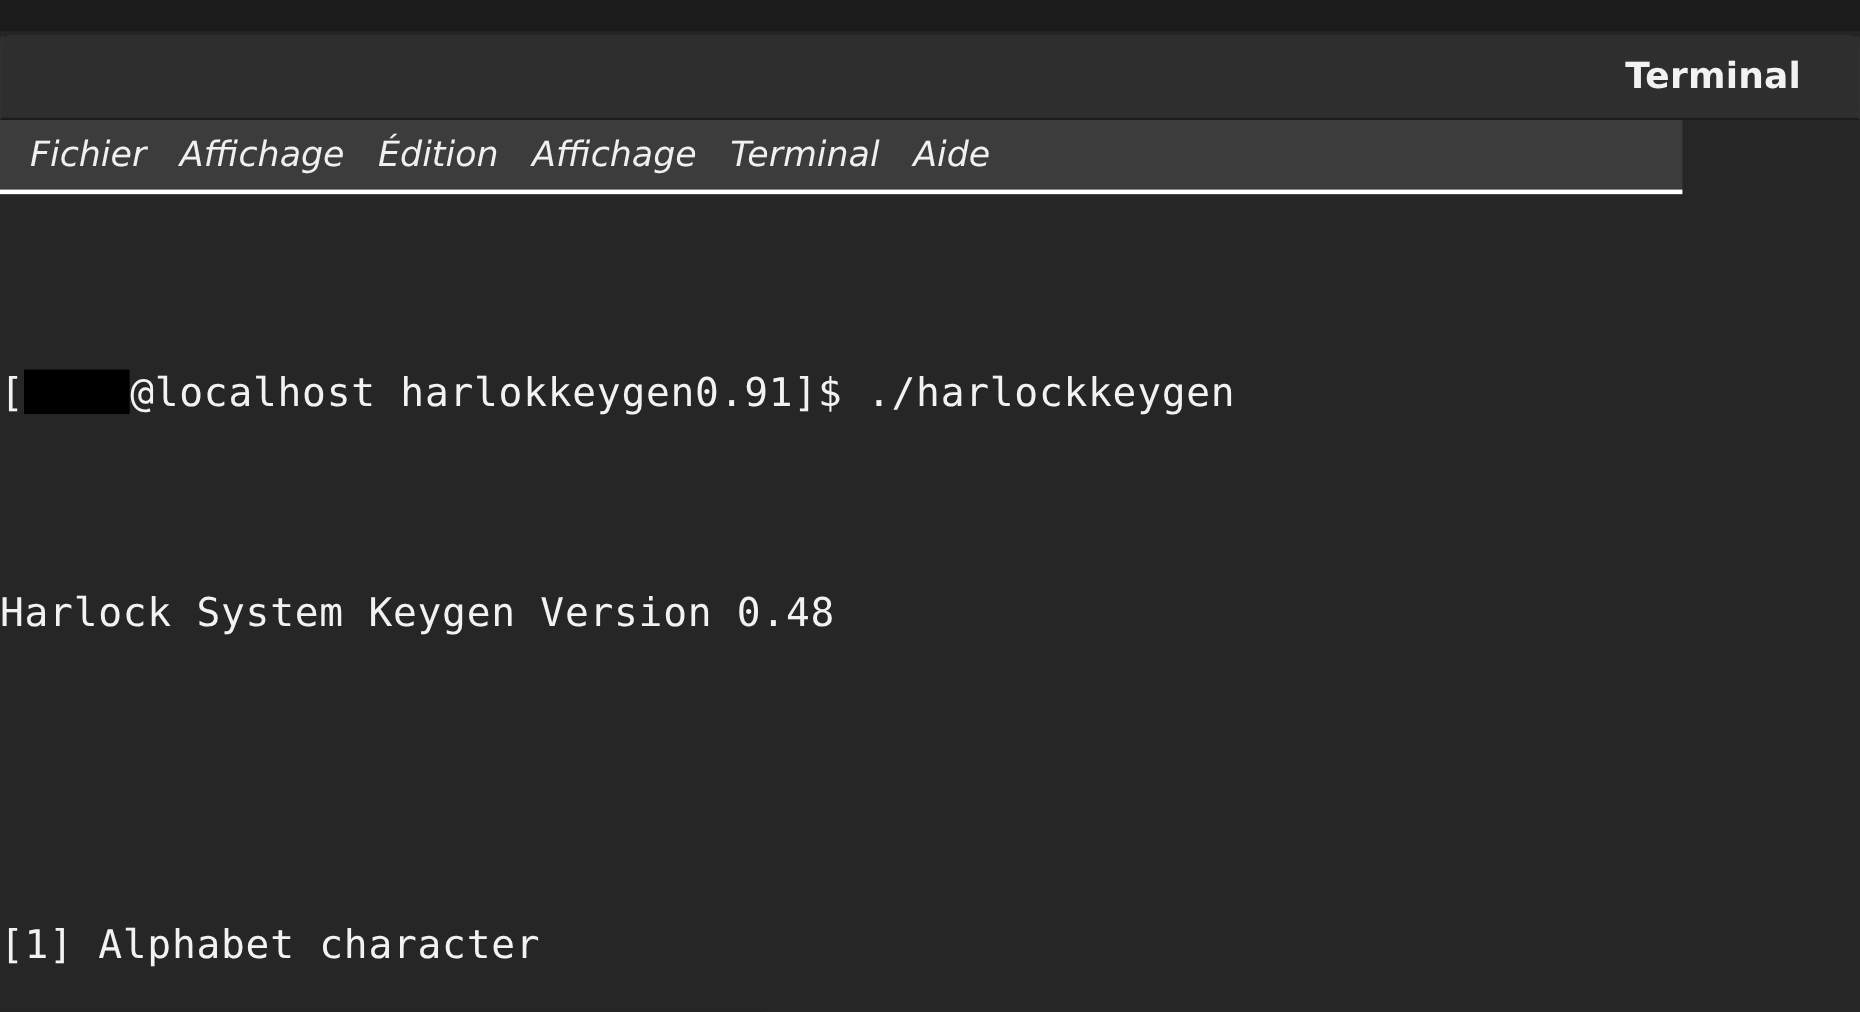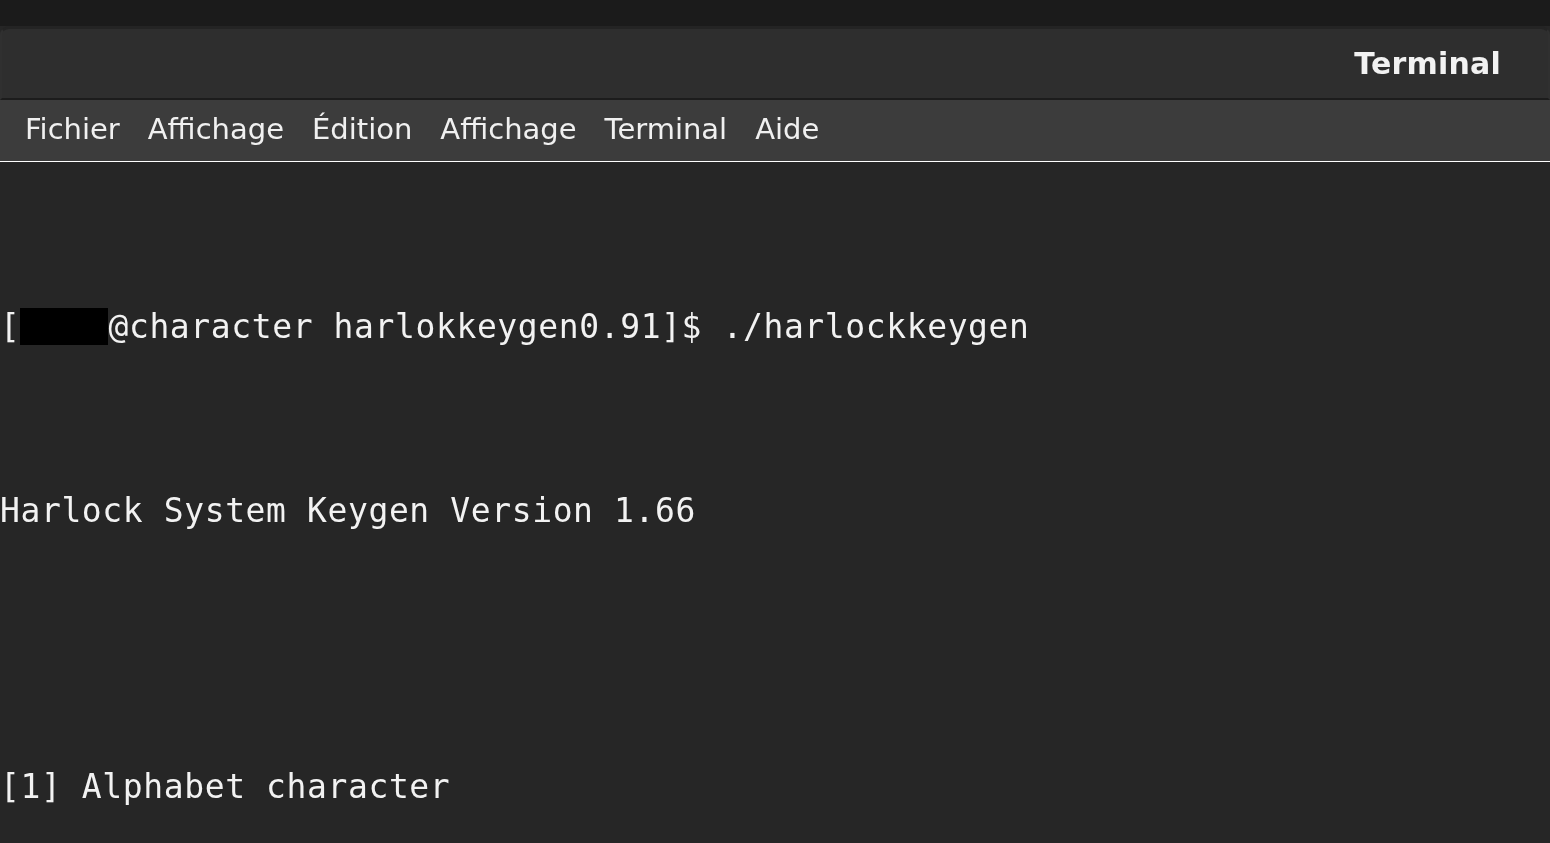--- a/index.html
+++ b/index.html
@@ -52,28 +52,29 @@
     letter-spacing: 0.2px;
     padding-right: 47px;
     white-space: nowrap;
   }
 
   
   .menubar {
     position: absolute;
     left: 0;
     top: 74px;
-    width: 1550px;
+    width: 1402px;
     height: 62px;
     background: #3c3c3c;
-    border-bottom: 1px solid #ffffff;
+    border-bottom: 4px solid #ffffff;
     box-sizing: border-box;
     display: flex;
     align-items: center;
     padding-left: 11px;
+    font-style: italic;
   }
   .menu-item {
     color: #f0f0f0;
     font-family: "DejaVu Sans", sans-serif;
     font-size: 29px;
     line-height: 1;
     padding: 6px 14px 8px 14px;
     white-space: nowrap;
     cursor: default;
     border-radius: 3px;
@@ -143,23 +144,23 @@
       <span>Terminal</span>
     </div>
     <div class="menu-item">
       <span>Aide</span>
     </div>
   </div>
 
   <div class="terminal">
     <div class="term-lines">
 
-      <div class="term-line"><span>[</span><span class="redaction"></span><span>@character harlokkeygen0.91]$ </span><span>./harlockkeygen</span></div>
+      <div class="term-line"><span>[</span><span class="redaction"></span><span>@localhost harlokkeygen0.91]$ </span><span>./harlockkeygen</span></div>
 
-      <div class="term-line">Harlock System Keygen Version 1.66</div>
+      <div class="term-line">Harlock System Keygen Version 0.48</div>
       <div class="term-line"></div>
       <div class="term-line">[1] Alphabet character</div>
       
       
       
       
       
       
       
       

